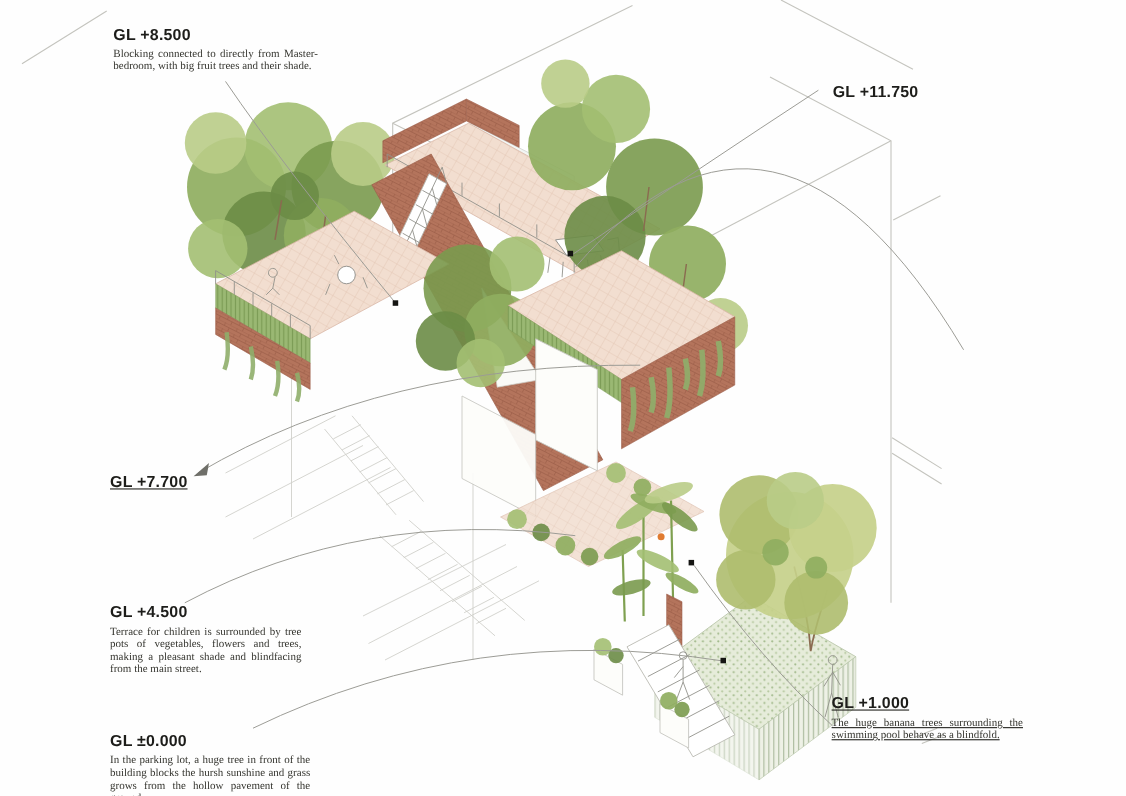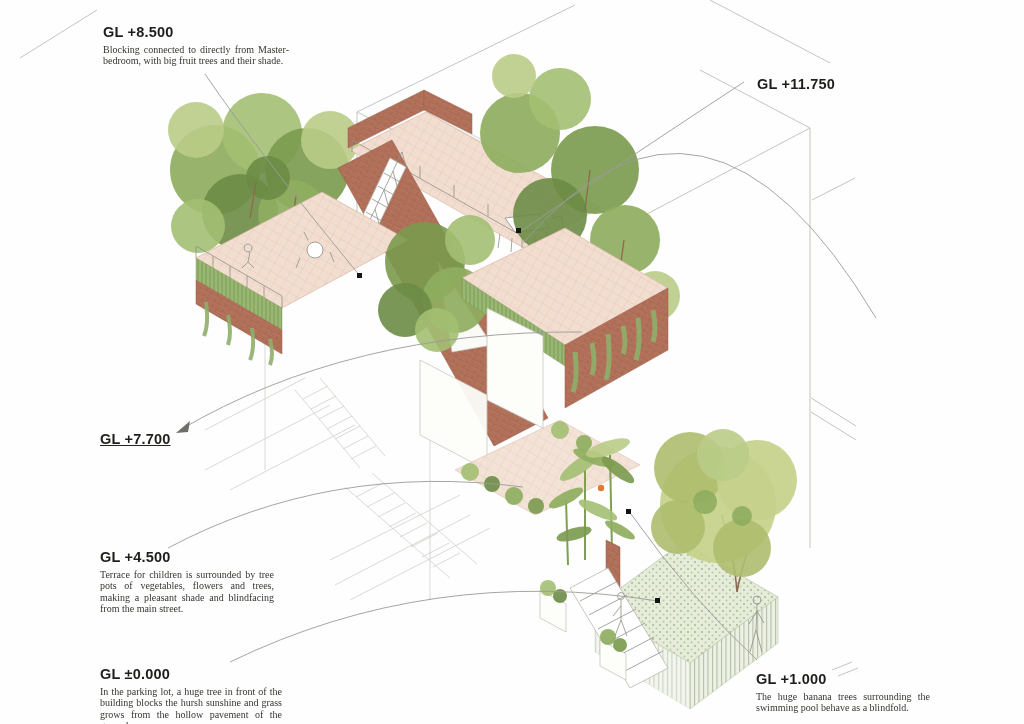--- a/index.html
+++ b/index.html
@@ -7,21 +7,21 @@
          font-family:"Liberation Sans",sans-serif;}
   #drawing{position:absolute;left:0;top:0;}
   .anno{position:absolute;color:#23231f;}
   .anno h3{font:bold 14.5px "Liberation Sans",sans-serif;letter-spacing:.2px;margin:0 0 4px 0;color:#1d1d1a;}
   .anno p{font:10px "Liberation Serif",serif;line-height:1.14;text-align:justify;margin:0;color:#35352f;}
   .a1{left:103px;top:24px;width:186px;}
   .a2{left:757px;top:48px;width:202px;margin-top:28px;}
   .a3{left:100px;top:431px;width:176px;text-decoration:underline;}
   .a4{left:100px;top:549px;width:174px;}
   .a5{left:100px;top:666px;width:182px;}
-  .a6{left:756px;top:671px;width:174px;}
+  .a6{left:756px;top:632px;width:174px;text-decoration:underline;}
 </style>
 </head>
 <body>
 
 <div id="stage">
 
   <svg id="drawing" width="1024" height="724" viewBox="0 0 1024 724">
     <defs>
       <pattern id="tiles" width="9" height="9" patternUnits="userSpaceOnUse" patternTransform="rotate(30)">
         <rect width="9" height="9" fill="#f2ded0"></rect>

